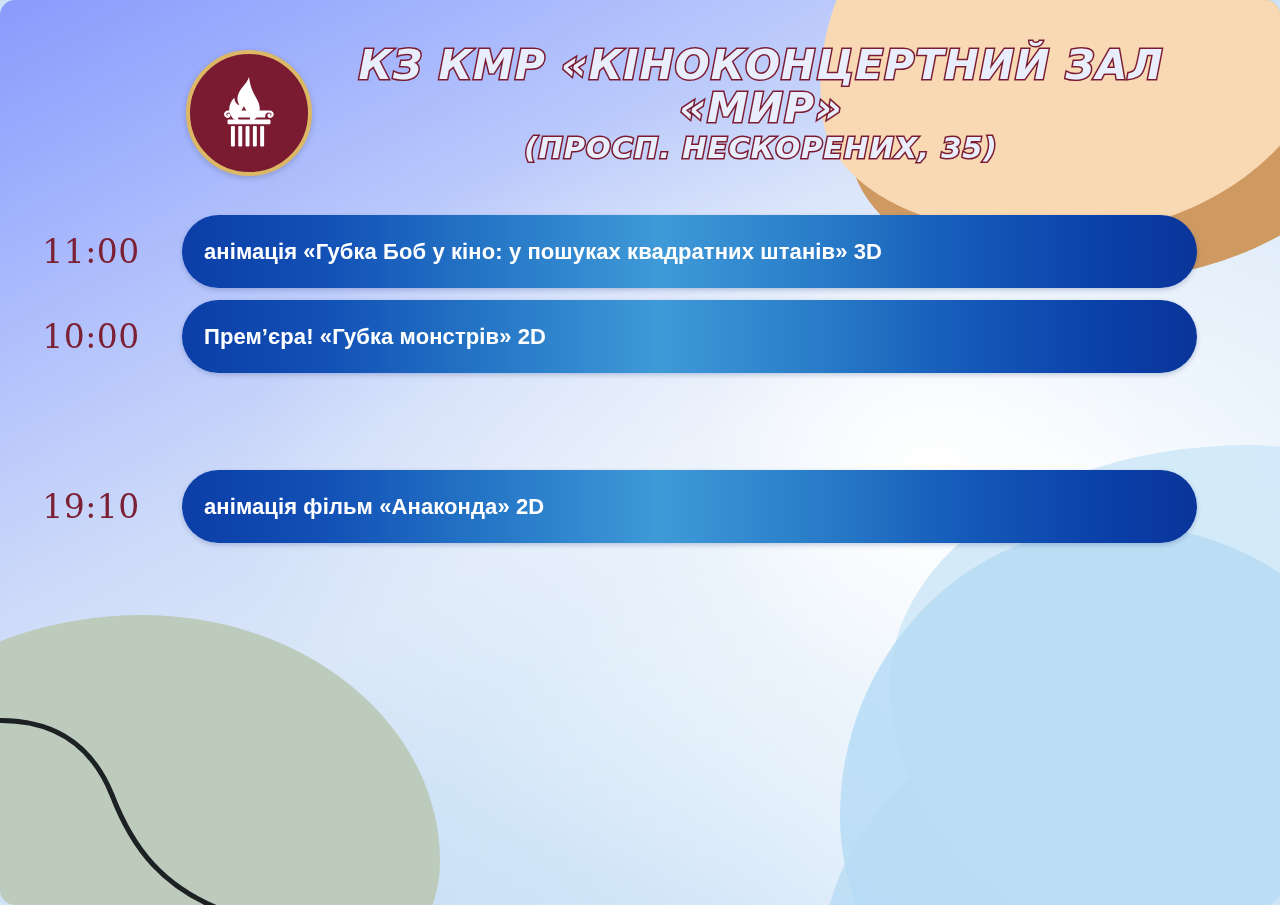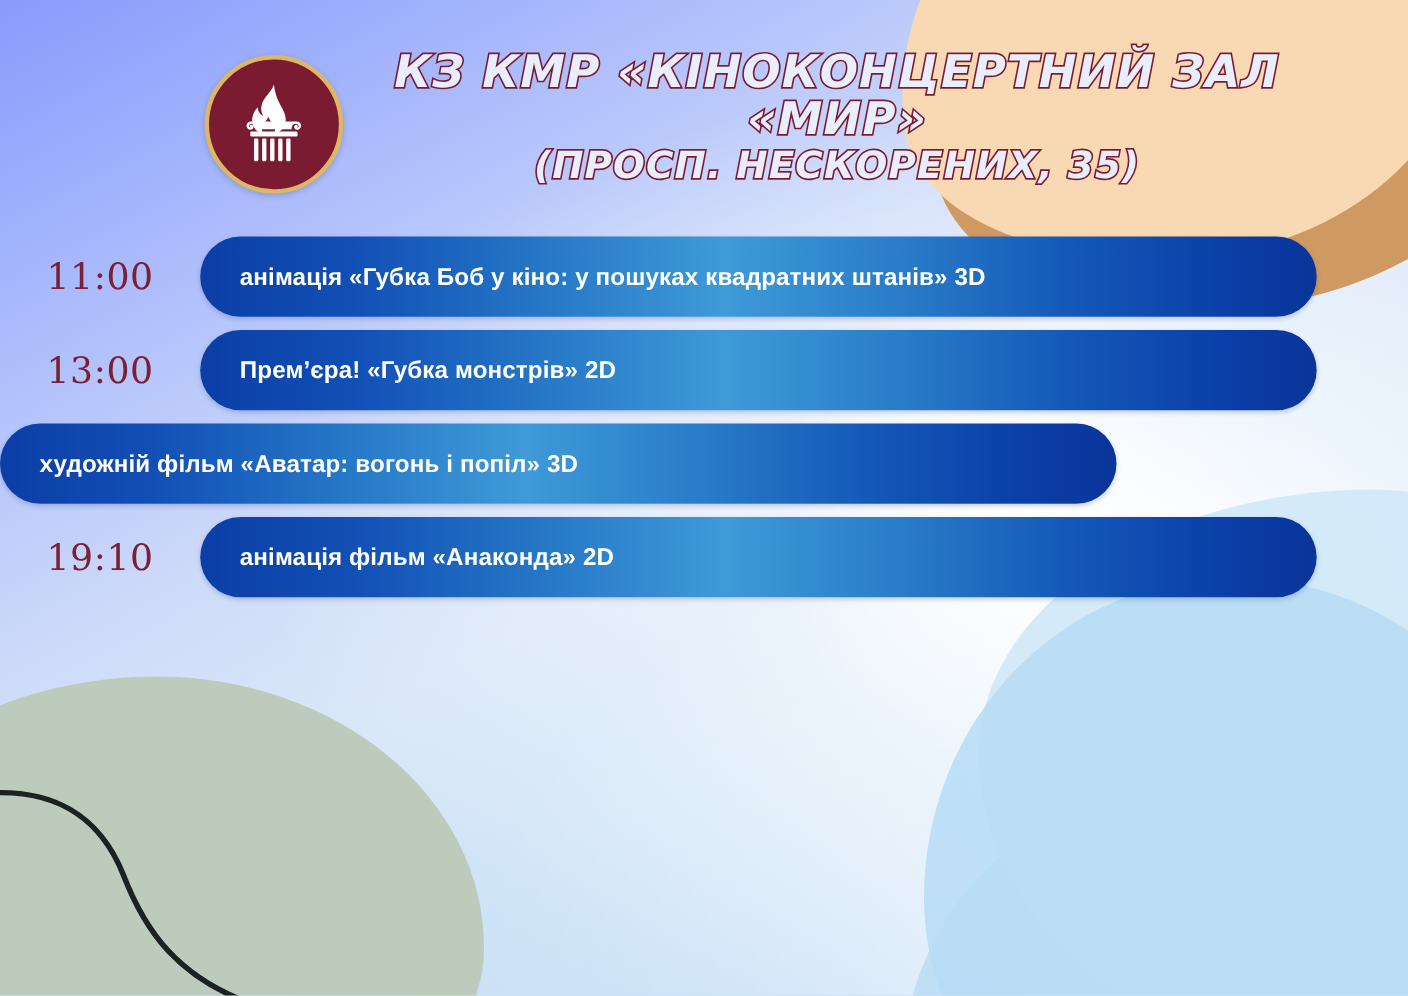--- a/index.html
+++ b/index.html
@@ -8,20 +8,21 @@
     width:1280px;height:905px;overflow:hidden;
     font-family:"Liberation Sans", sans-serif;
     background:#cfe3f7;
   }
   .poster{
     position:relative;width:1280px;height:905px;overflow:hidden;
     background:
       radial-gradient(120% 90% at 100% 95%, rgba(255,255,255,.95) 0%, rgba(255,255,255,0) 55%),
       radial-gradient(110% 85% at 82% 55%, #fbfdff 0%, rgba(251,253,255,0) 58%),
       linear-gradient(152deg,#8a9afc 0%, #9fb0fd 13%, #b9c8fb 27%, #cfdcf9 40%, #d9e6f8 52%, #cfe4f7 66%, #c3ddf6 80%, #bcd9f4 100%);
+    border-radius: 15px;
   }
 
   
   .bg{position:absolute;inset:0;pointer-events:none;}
   .blob-tan-dark{
     position:absolute;top:-150px;right:-120px;width:560px;height:430px;
     background:#cf9a62;
     border-radius:58% 42% 50% 50% / 62% 55% 45% 38%;
     transform:rotate(-8deg);
   }
@@ -72,21 +73,21 @@
     font-family:"DejaVu Sans", sans-serif;
     font-weight:bold;font-style:italic;
     font-size:40px;line-height:1.06;letter-spacing:1px;
     color:#e9eefc;
     -webkit-text-stroke:3px #7a1b31;
     paint-order:stroke fill;
     text-transform:uppercase;
     margin:0;
   }
   .title-line.l1{font-size:41px;}
-  .title-line.l2{font-size:34px;margin-top:2px;font-style:italic;}
+  .title-line.l2{font-size:29px;margin-top:2px;font-style:italic;}
   .subtitle{
     font-family:"DejaVu Sans", sans-serif;
     font-weight:bold;font-style:italic;font-size:25px;letter-spacing:2px;
     color:#dfe6fb;
     -webkit-text-stroke:2.4px #7a1b31;
     paint-order:stroke fill;
     text-transform:uppercase;
     margin:22px 0 0 0;
   }
 
@@ -101,21 +102,21 @@
   .pill{
     flex:0 0 1015px;width:1015px;height:73px;border-radius:38px;
     background:linear-gradient(90deg,
       #0b3ea6 0%, #1250b6 14%, #2576c6 30%, #3f9ad8 47%,
       #2a7ec9 62%, #1458b8 78%, #0a3ea8 92%, #0a3599 100%);
     display:flex;align-items:center;
     box-shadow:0 2px 5px rgba(10,40,110,.22);
   }
   .pill-text{
     color:#ffffff;font-weight:bold;font-size:22px;letter-spacing:.1px;
-    padding-left:36px;white-space:nowrap;
+    padding-left:22px;white-space:nowrap;
   }
 </style>
 </head>
 <body>
 
 <div class="poster">
 
   <div class="bg">
     <div class="blob-tan-dark"></div>
     <div class="blob-tan-light"></div>
@@ -154,30 +155,27 @@
   <div class="schedule">
 
     <div class="row">
       <div class="time">11:00</div>
       <div class="pill">
         <span class="pill-text">анімація «Губка Боб у кіно: у пошуках квадратних штанів» 3D</span>
       </div>
     </div>
 
     <div class="row">
-      <div class="time">13:00</div>
+      <div class="time">10:00</div>
       <div class="pill">
         <span class="pill-text">Прем’єра! «Губка монстрів» 2D</span>
       </div>
     </div>
 
     <div class="row">
-      <div class="pill">
-        <span class="pill-text">художній фільм «Аватар: вогонь і попіл» 3D</span>
-      </div>
     </div>
 
     <div class="row">
       <div class="time">19:10</div>
       <div class="pill">
         <span class="pill-text">анімація фільм «Анаконда» 2D</span>
       </div>
     </div>
 
   </div>

